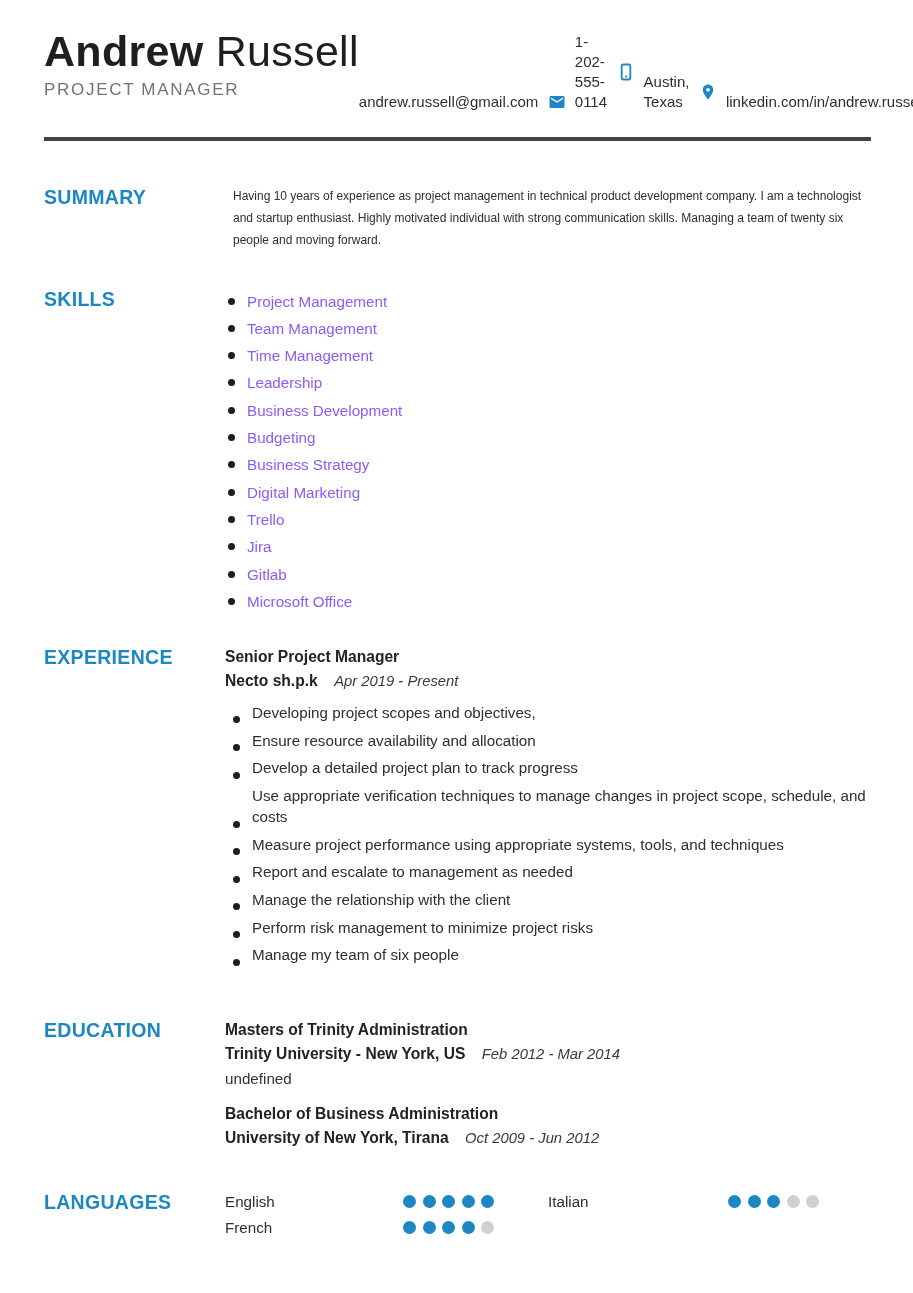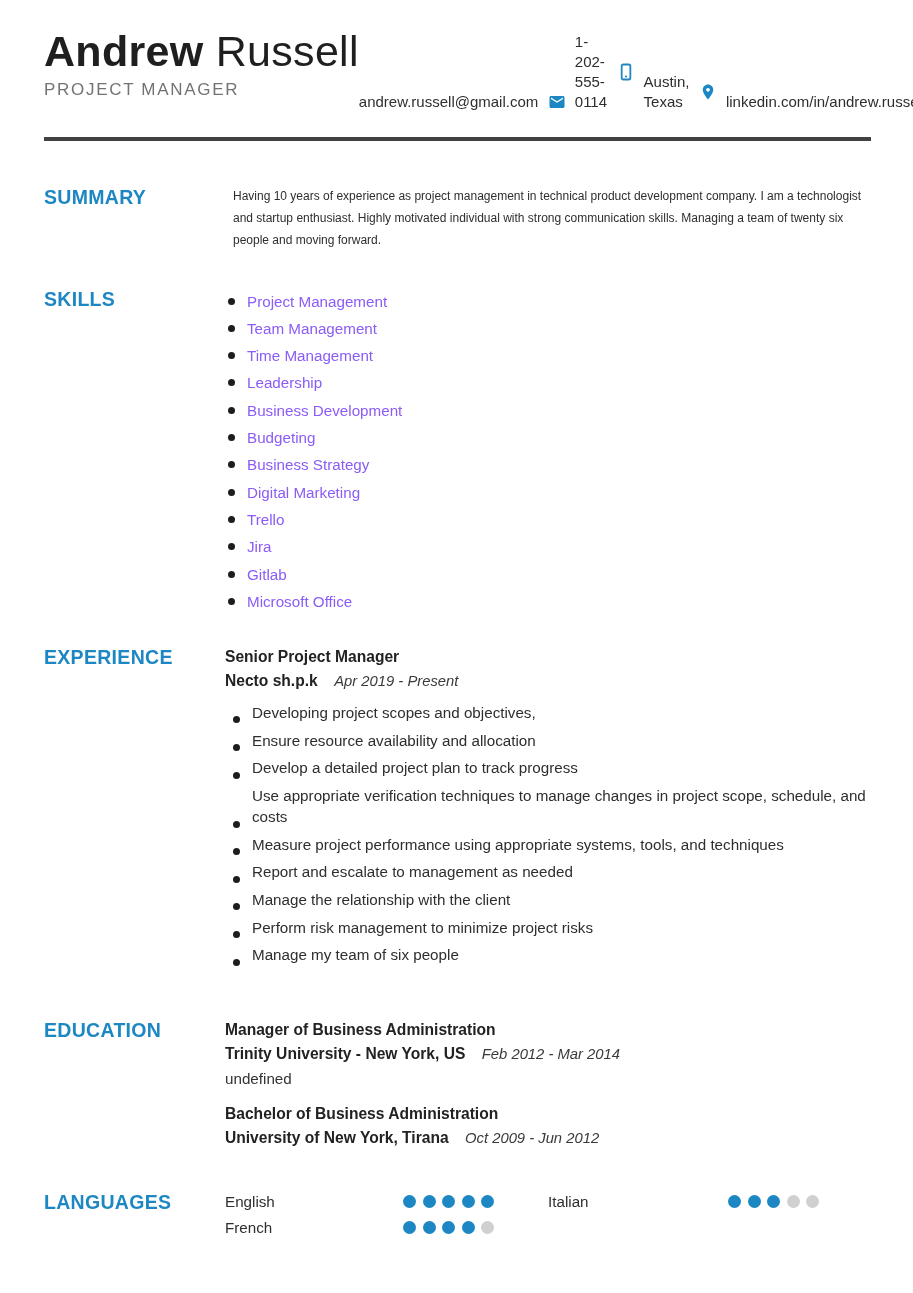--- a/index.html
+++ b/index.html
@@ -216,21 +216,21 @@
               <span>Manage my team of six people</span>
             </li>
         </ul>
       </div>
     </section>
 
     <section class="section sec-education">
       <h2 class="section-title">EDUCATION</h2>
       <div>
         <div class="edu-entry">
-          <div class="job-heading">Manager of Business Administration</div>
+          <div class="job-heading">Masters of Trinity Administration</div>
           <div class="company-line">
             <span class="company">Trinity University - New York, US</span>
             <span class="dates">Feb 2012 - Mar 2014</span>
           </div>
           <div class="edu-note">undefined</div>
         </div>
         <div class="edu-entry">
           <div class="job-heading">Bachelor of Business Administration</div>
           <div class="company-line">
             <span class="company">University of New York, Tirana</span>

